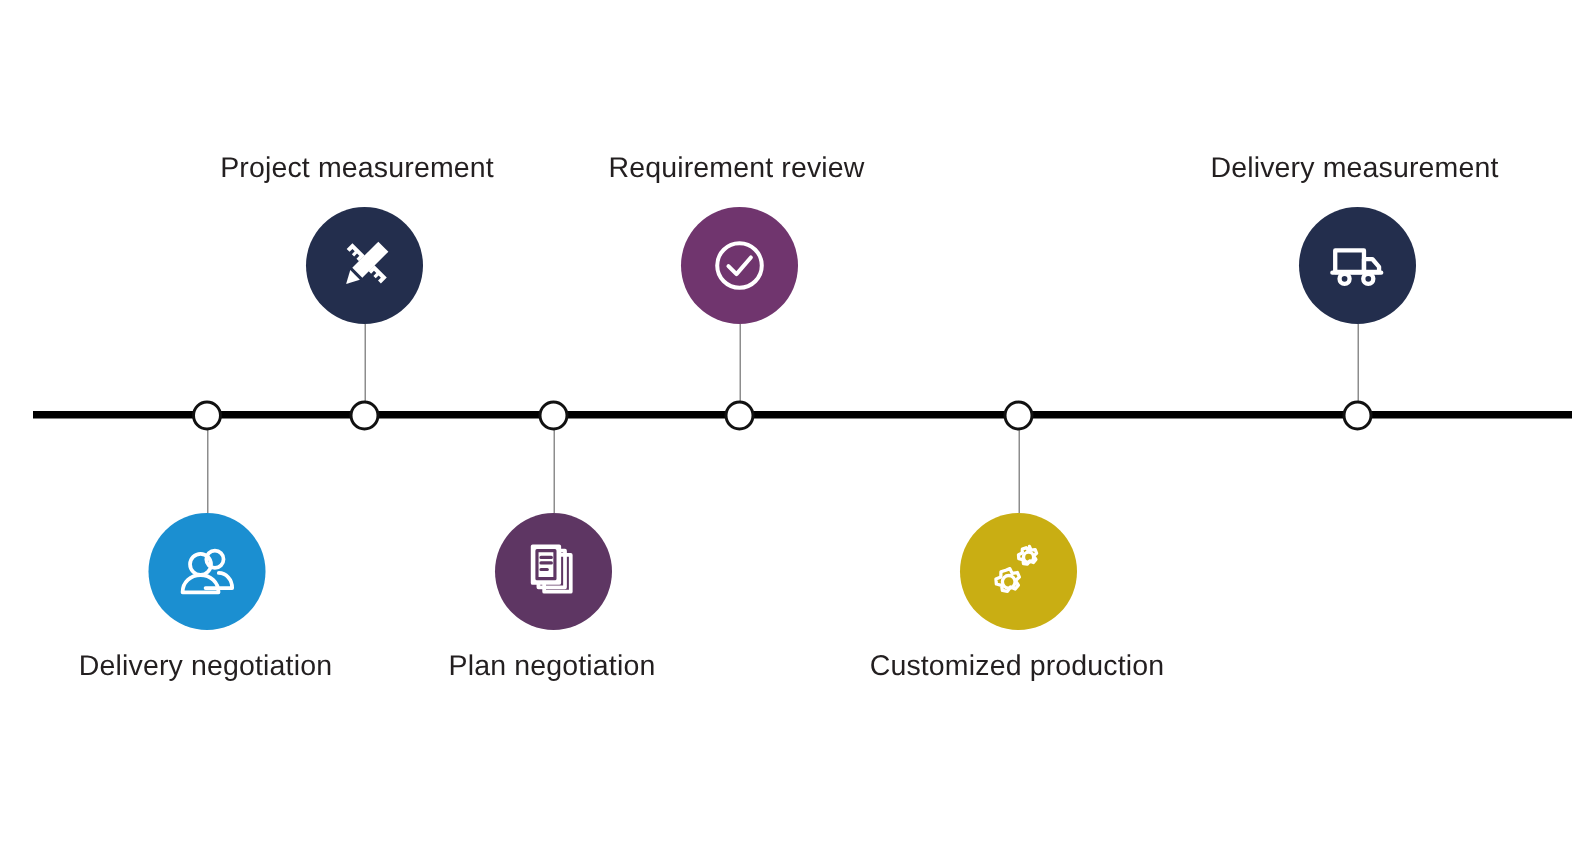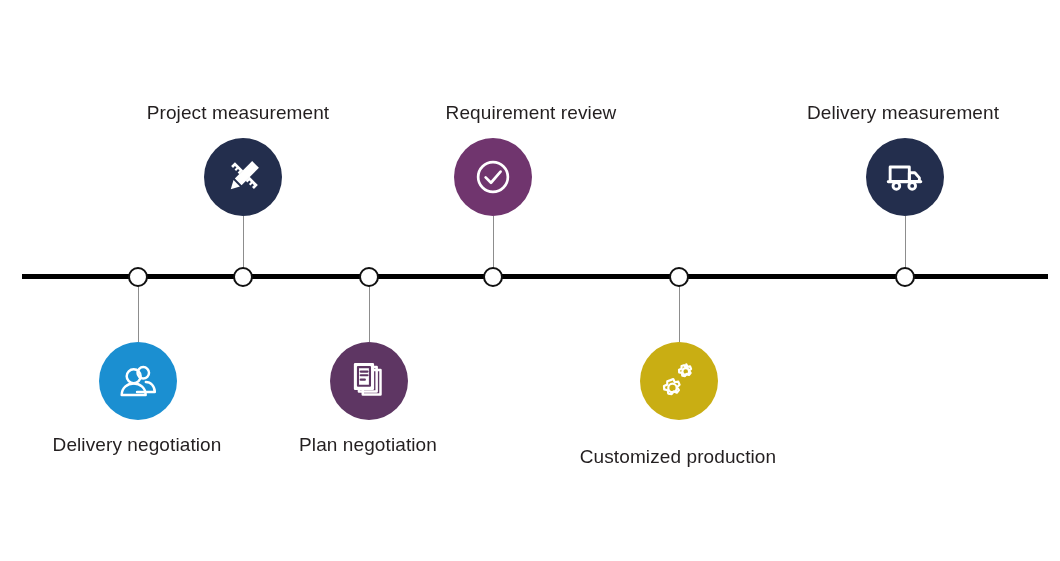--- a/index.html
+++ b/index.html
@@ -136,34 +136,34 @@
       <div class="stem" style="left: 493px; top: 216px; height: 60px;"></div>
       <div class="node" style="left: 493px;"></div>
       <div class="disc" style="left: 493px; top: 138px; background: rgb(112, 53, 110);">
         <span style="display: block; line-height: 0;">
           <svg viewBox="0 0 48 48" fill="none" stroke="#ffffff" stroke-width="2.8" stroke-linecap="round" stroke-linejoin="round">
             <circle cx="24" cy="24" r="15.5"></circle>
             <path d="M16.3 24.4l5.6 5.6 10.0-11.6"></path>
           </svg>
         </span>
       </div>
-      <div class="label" style="left: 491px; top: 101px; margin-left: 40px;">Requirement review</div>
+      <div class="label" style="left: 491px; top: 101px;">Requirement review</div>
       <div class="stem" style="left: 679px; top: 276px; height: 66px;"></div>
       <div class="node" style="left: 679px;"></div>
       <div class="disc" style="left: 679px; top: 342px; background: rgb(201, 174, 19);">
         <span style="display: block; line-height: 0;">
           <svg viewBox="0 0 48 48" fill="none" stroke="#ffffff" stroke-width="2.3" stroke-linejoin="round">
             <path d="M31.6 6.6l1.2 2.6 2.8-.4 1.0 2.5-2.1 1.9 1.6 2.4-1.7 2.1-2.6-1.1-1.6 2.3-2.7-.4-.5-2.8-2.8-.7-.2-2.7 2.6-1.1.1-2.8 2.6-.9 1.8 2.2z"></path>
             <circle cx="31.0" cy="14.0" r="3.5"></circle>
             <path d="M18.0 22.0l1.6 3.3 3.6-.6 1.4 3.2-2.7 2.5 2.0 3.1-2.2 2.7-3.3-1.4-2.1 3.0-3.5-.6-.6-3.6-3.6-.9-.3-3.5 3.4-1.4.1-3.6 3.4-1.1z"></path>
             <circle cx="17.2" cy="31.2" r="4.4"></circle>
           </svg>
         </span>
       </div>
-      <div class="label" style="left: 678px; top: 433px; margin-top: 12px;">Customized production</div>
+      <div class="label" style="left: 678px; top: 433px;">Customized production</div>
       <div class="stem" style="left: 905px; top: 216px; height: 60px;"></div>
       <div class="node" style="left: 905px;"></div>
       <div class="disc" style="left: 905px; top: 138px; background: rgb(35, 46, 77);">
         <span style="display: block; line-height: 0;">
           <svg viewBox="0 0 48 48" fill="#ffffff">
             <path d="M8.5 13.5h20v15h-20z" fill="none" stroke="#ffffff" stroke-width="3" stroke-linejoin="round"></path>
             <path d="M28.5 19.5h5.8l4.7 5.4v3.6h-10.5z" fill="none" stroke="#ffffff" stroke-width="3" stroke-linejoin="round"></path>
             <path d="M6.5 29.0h34" stroke="#ffffff" stroke-width="3" stroke-linecap="round"></path>
             <circle cx="15.0" cy="33.3" r="3.5" fill="none" stroke="#ffffff" stroke-width="3"></circle>
             <circle cx="31.5" cy="33.3" r="3.5" fill="none" stroke="#ffffff" stroke-width="3"></circle>

